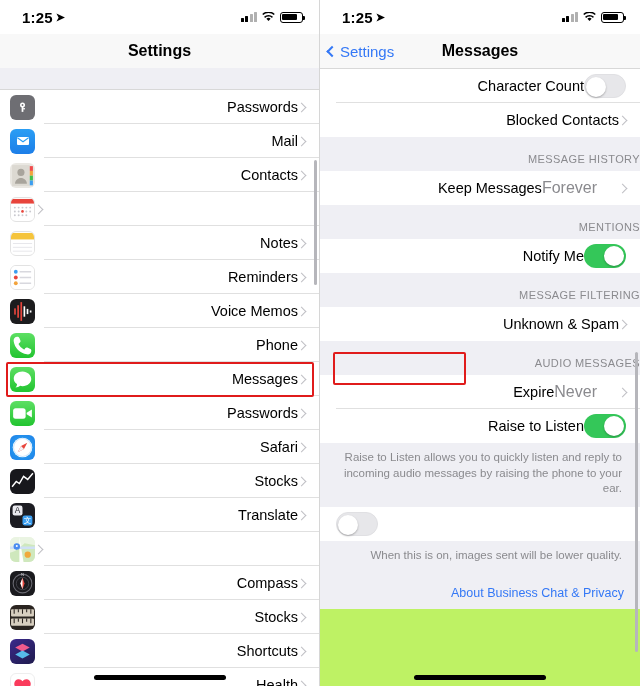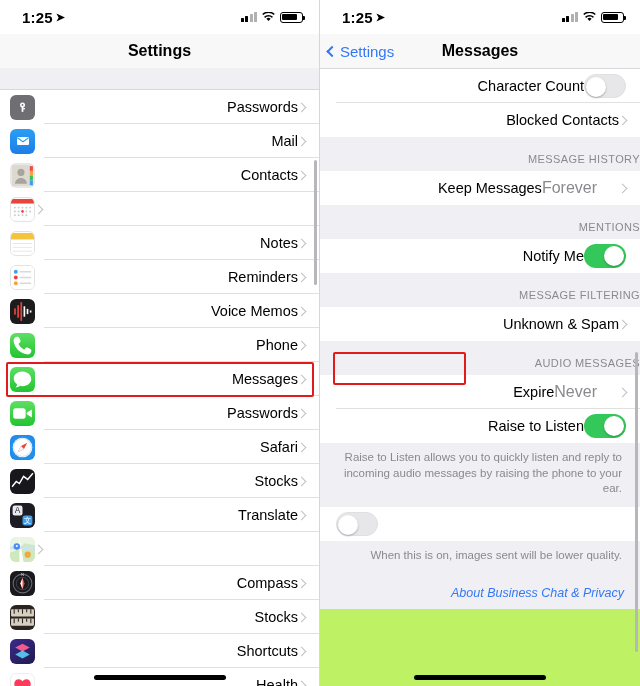--- a/index.html
+++ b/index.html
@@ -116,21 +116,21 @@
   }
   .cell .cellline { position:absolute; left:16px; right:0; bottom:0; height:1px; background:#e0e0e0; }
   .cell.last .cellline { background:transparent; }
   .cell-label { font-size:14.5px; color:#000; flex:1; }
   .cell-value { font-size:16px; color:#8a8a8e; margin-right:22px; }
   .footnote {
     font-size:11.5px; color:#8a8a8e; line-height:1.35;
     padding:7px 18px 10px 16px; background:#efeff4;
   }
   .linkrow { padding:10px 16px 8px 16px; background:#efeff4; }
-  .linkrow a { font-size:12.5px; color:#3478f6; text-decoration:none;font-style:italic; }
+  .linkrow a { font-size:12.5px; color:#3478f6; text-decoration:none; }
   .toggle {
     width:42px; height:24px; border-radius:12px; position:relative;
     margin-right:14px; flex:none; transition:none;
   }
   .toggle.on { background:#34c759; }
   .toggle.off { background:#e7e7ea; border:1px solid #e0e0e3; }
   .toggle .knob {
     position:absolute; top:2px; width:20px; height:20px; border-radius:50%;
     background:#fff; box-shadow:0 1px 2px rgba(0,0,0,.28);
   }

